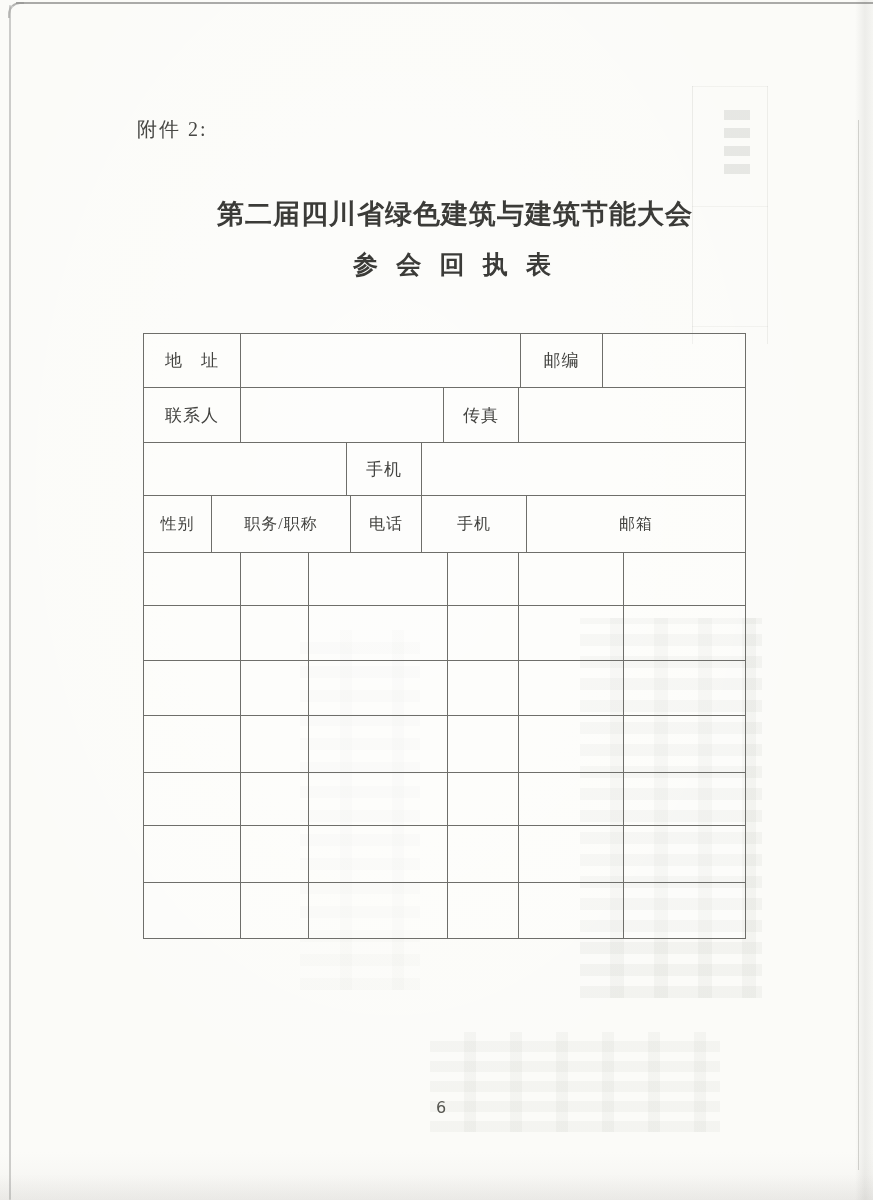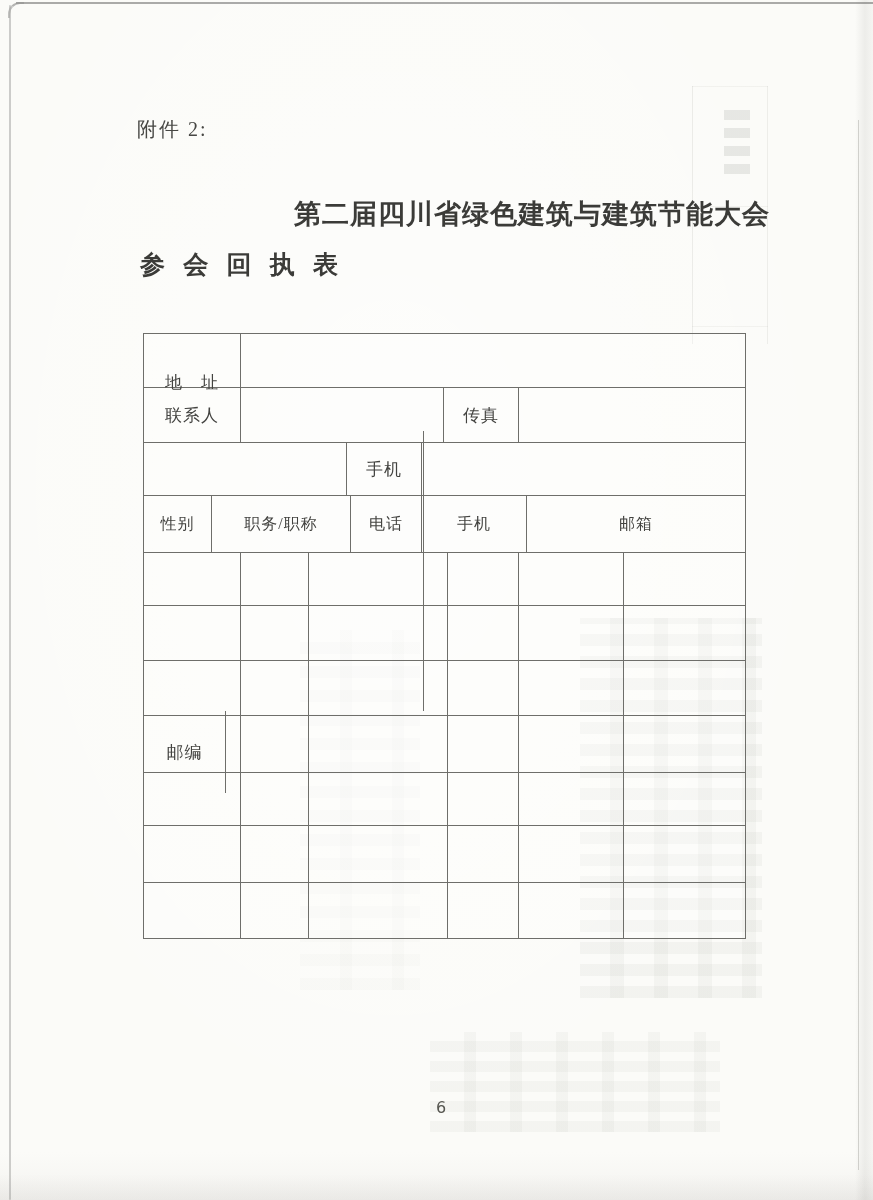--- a/index.html
+++ b/index.html
@@ -42,23 +42,23 @@
   .g-cols-left{left:300px;top:630px;width:120px;height:360px;opacity:.5;
     background:
       repeating-linear-gradient(90deg, transparent 0 40px, rgba(115,122,110,.05) 40px 52px),
       repeating-linear-gradient(0deg, rgba(115,122,110,.05) 0 12px, transparent 12px 24px);}
   .g-bottom{left:430px;top:1032px;width:290px;height:100px;
     background:
       repeating-linear-gradient(90deg, transparent 0 34px, rgba(115,122,110,.05) 34px 46px),
       repeating-linear-gradient(0deg, rgba(115,122,110,.05) 0 11px, transparent 11px 20px);}
   
   .attachment{position:absolute;left:137px;top:116px;font-size:20px;letter-spacing:2px;color:#474744;}
-  .title{position:absolute;left:140px;width:630px;top:196px;text-align:right;
+  .title{position:absolute;left:140px;width:630px;top:196px;text-align:center;
     font-size:27px;font-weight:bold;letter-spacing:1px;color:#3b3b38;}
-  .subtitle{position:absolute;left:140px;width:630px;top:248px;text-align:left;
+  .subtitle{position:absolute;left:140px;width:630px;top:248px;text-align:center;
     font-size:25px;font-weight:bold;letter-spacing:6px;color:#3b3b38;}
   .pagenum{position:absolute;left:436px;top:1098px;font-size:16px;color:#55554f;
     font-family:"DejaVu Sans",sans-serif;}
   
   .formtable{
     position:absolute;left:143px;top:333px;width:603px;
     border:1px solid var(--line);box-sizing:border-box;
     background:rgba(255,255,255,0.25);
   }
   .row{display:flex;border-bottom:1px solid var(--line);box-sizing:border-box;}
@@ -70,21 +70,21 @@
   .val{flex:1 1 auto;}
   .w97{width:97px;flex:0 0 97px;}
   .w280{width:280px;flex:0 0 280px;}
   .w82{width:82px;flex:0 0 82px;}
   .w203{width:203px;flex:0 0 203px;}
   .w75{width:75px;flex:0 0 75px;}
   .w68{width:68px;flex:0 0 68px;}
   .w139{width:139px;flex:0 0 139px;text-align:center;}
   .w71{width:71px;flex:0 0 71px;}
   .w105{width:105px;flex:0 0 105px;}
-  .h53{height:53px;} .h54{height:54px;flex-direction:column;} .h55{height:55px;} .h57{height:57px;}
+  .h53{height:53px;} .h54{height:54px;} .h55{height:55px;} .h57{height:57px;}
   .hdr .cell{font-size:16px;}
 </style>
 </head>
 <body>
 
 <div class="scan">
 
   <div class="edge-top"></div>
   <div class="edge-left"></div>
   <div class="edge-corner"></div>

